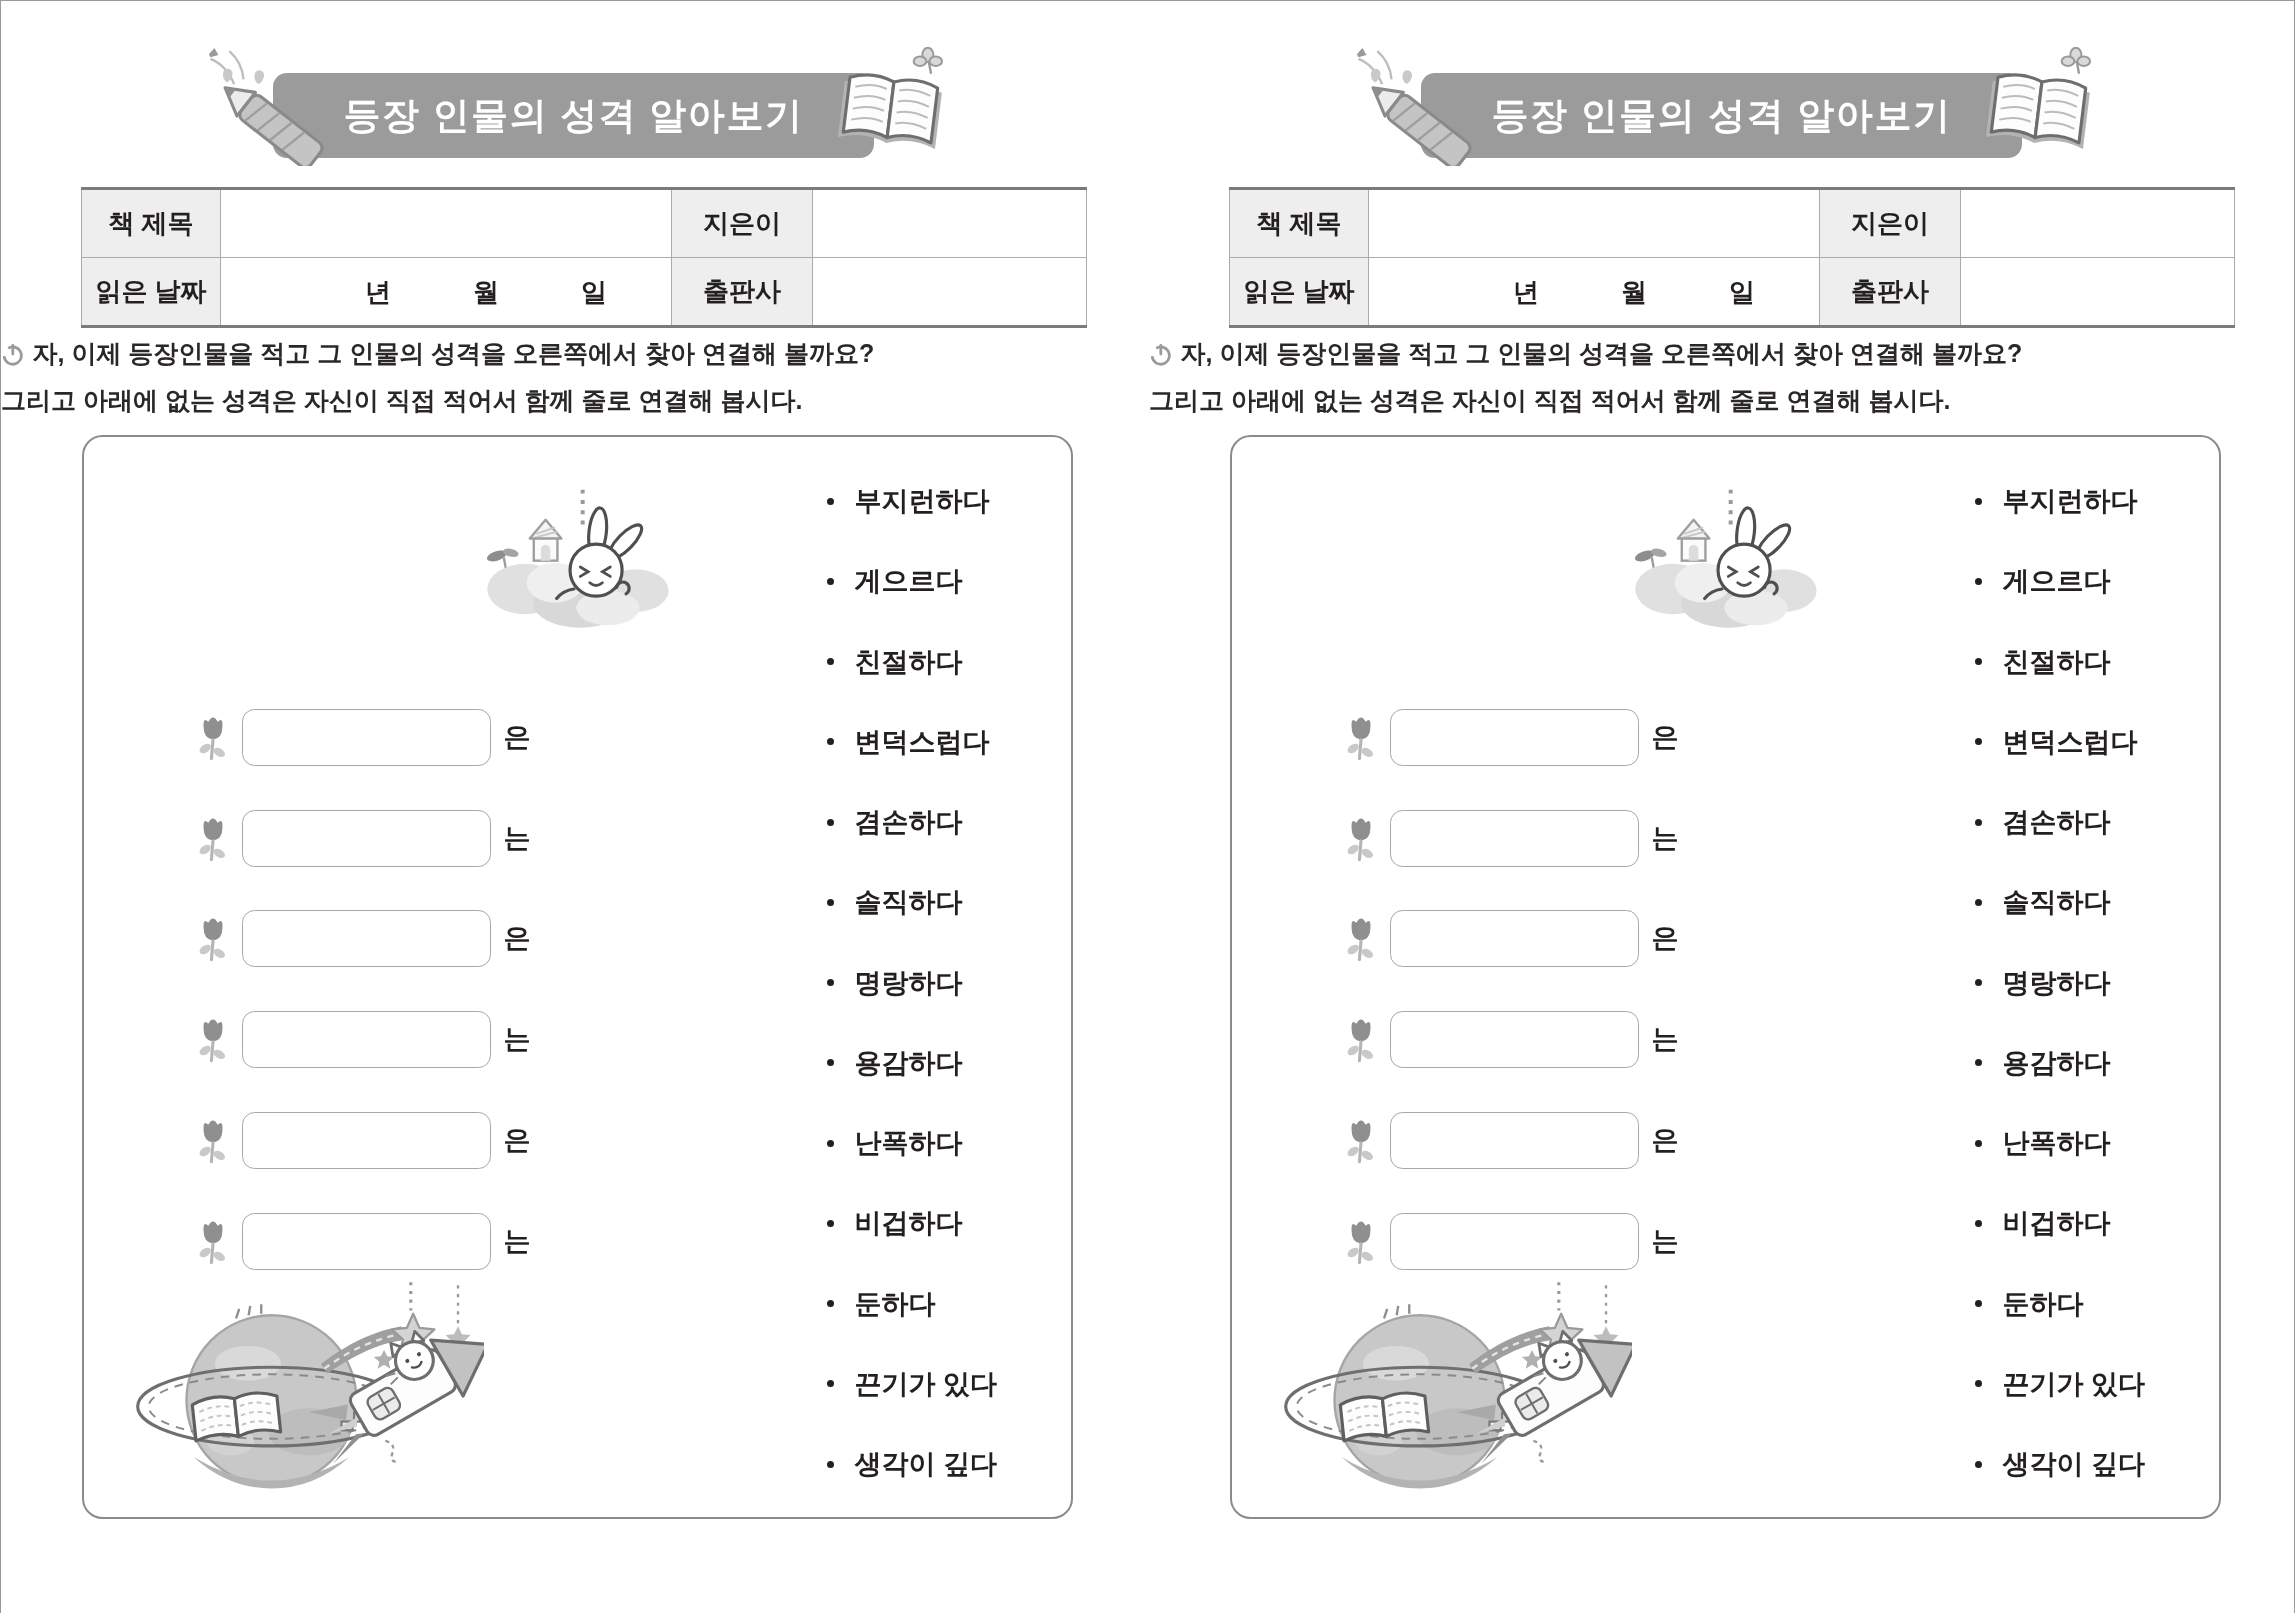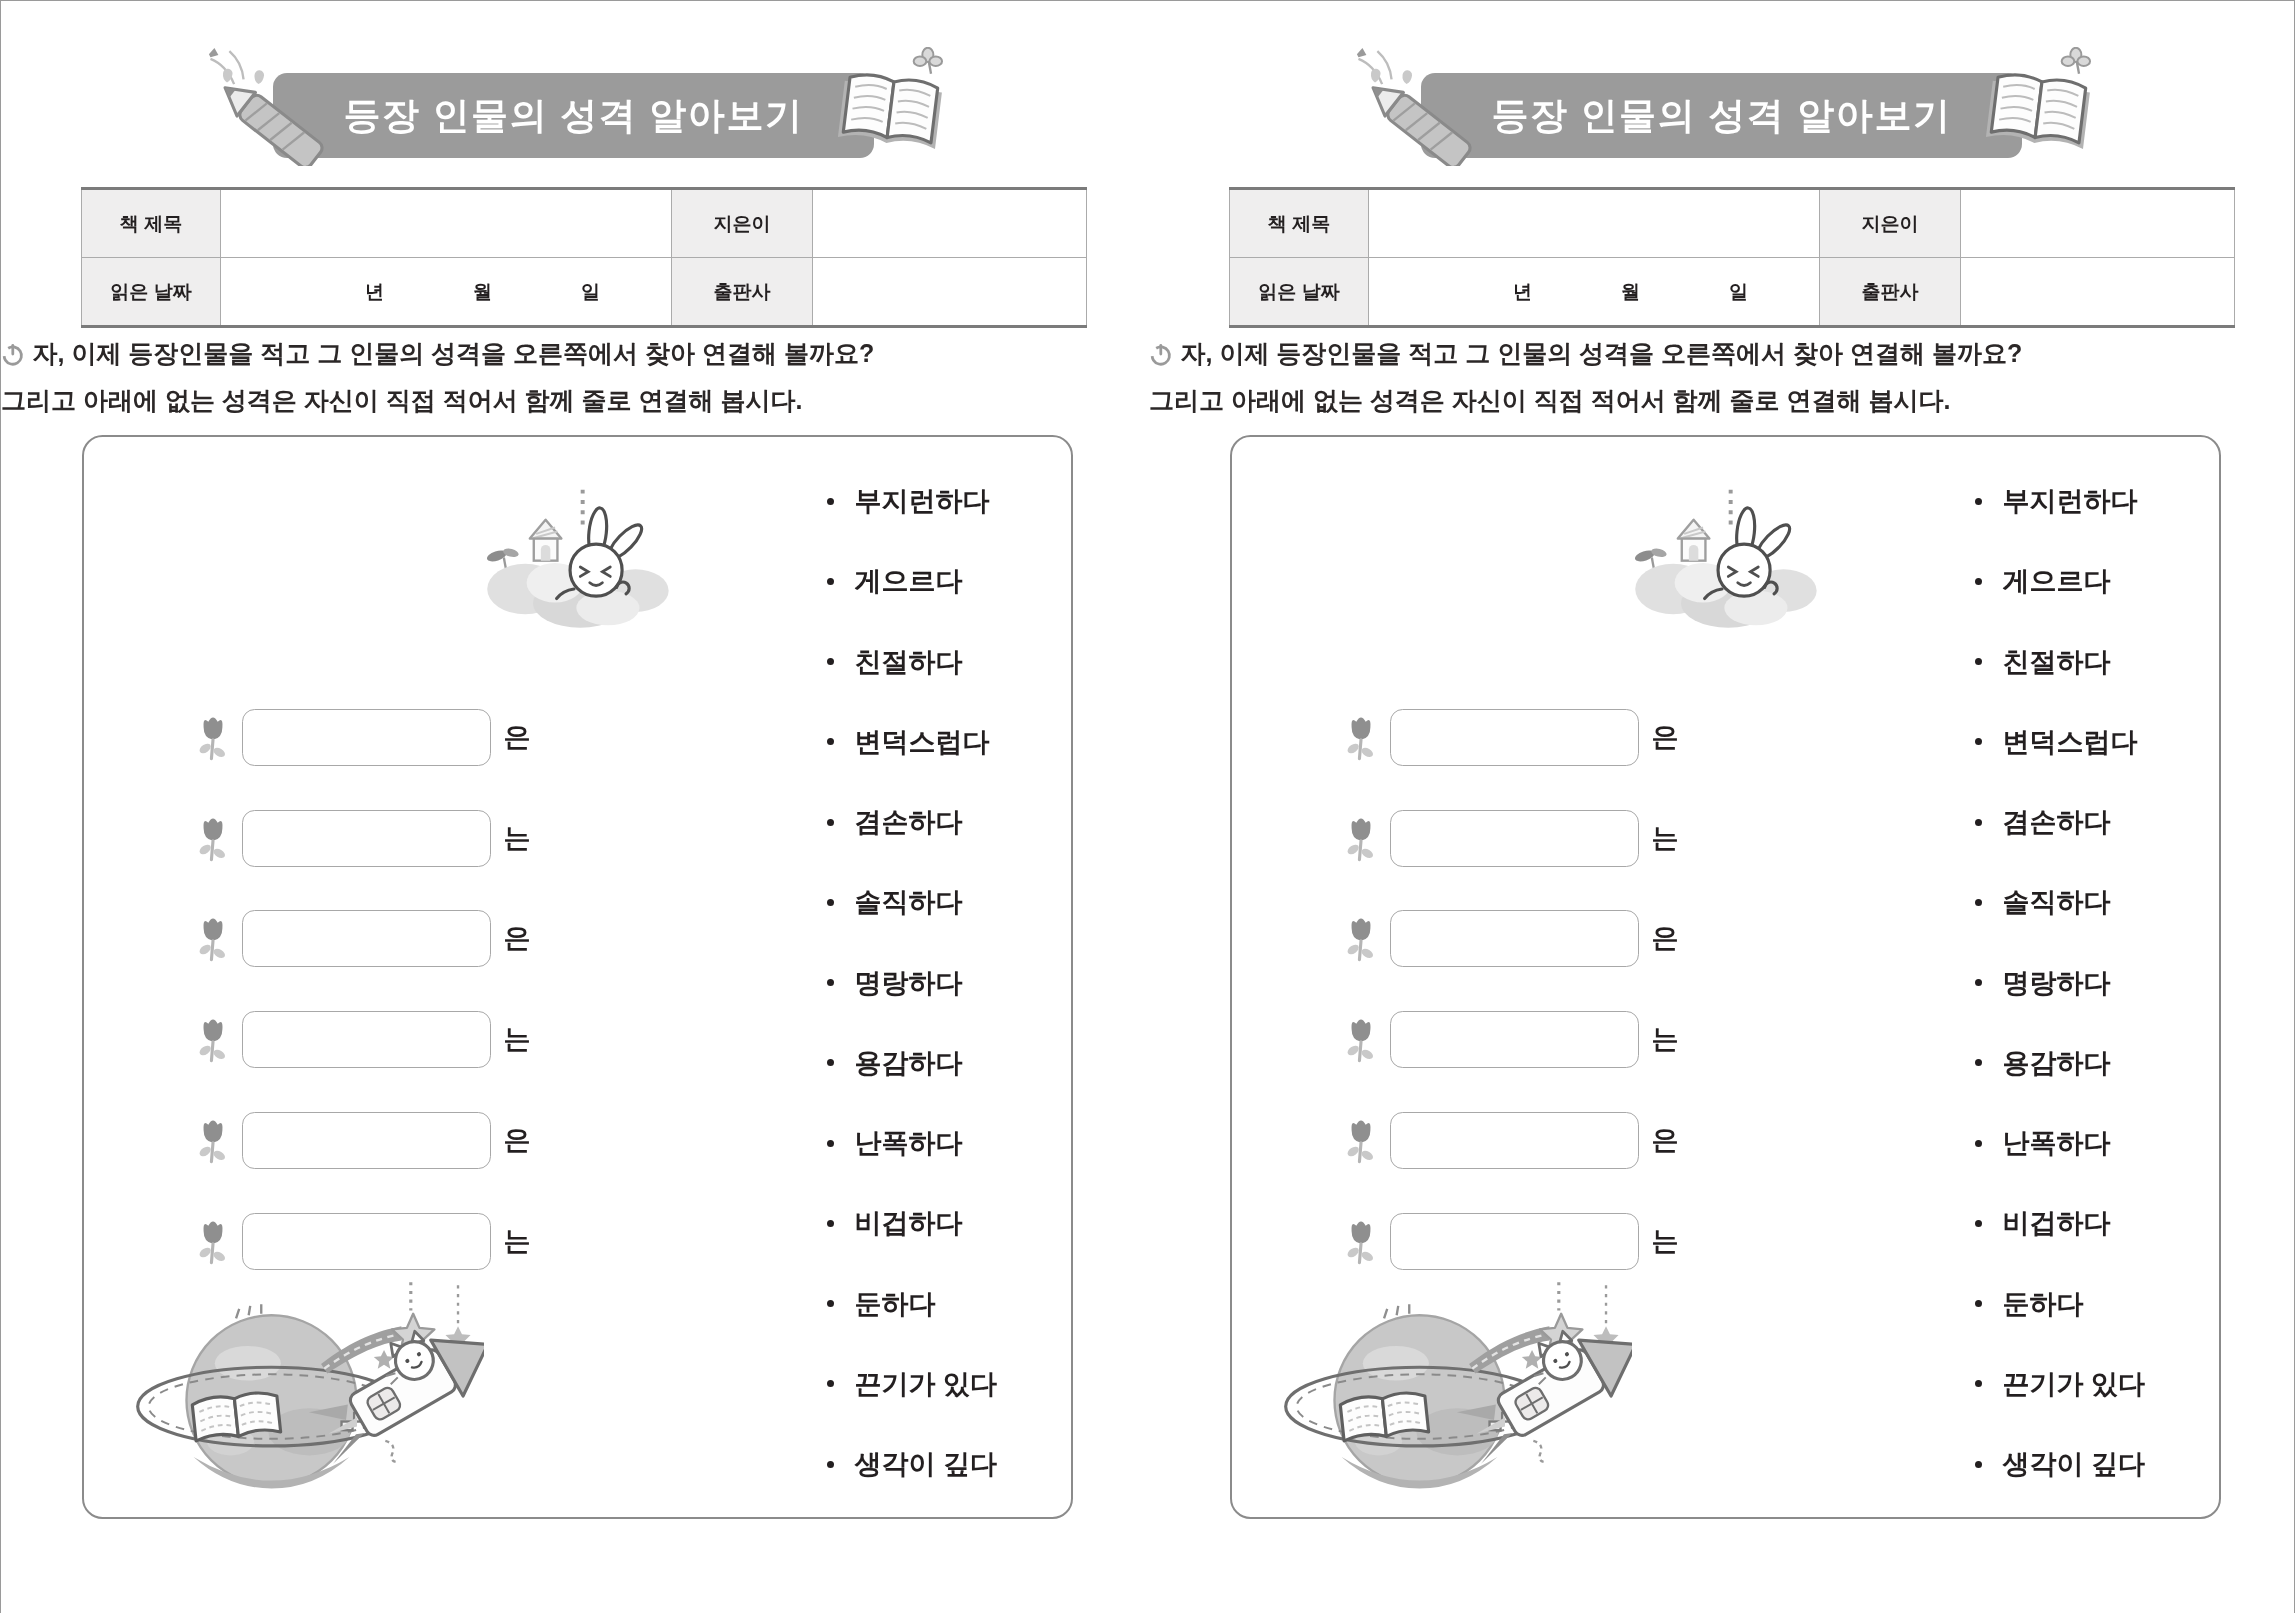--- a/index.html
+++ b/index.html
@@ -11,21 +11,21 @@
   
   .banner{position:absolute;left:272px;top:72px;width:601px;height:85px;
           background:#9b9b9b;border-radius:14px;display:flex;align-items:center;justify-content:center;}
   .banner .ttl{font-size:37px;font-weight:800;color:#fff;letter-spacing:1.6px;}
   .pencil{position:absolute;left:184px;top:39px;width:162px;height:126px;z-index:2;}
   .bookicon{position:absolute;left:829px;top:46px;width:120px;height:112px;z-index:2;}
 
   
   table.info{position:absolute;left:80px;top:186px;width:993px;border-collapse:collapse;
              border-top:3.2px solid #7b7b7b;border-bottom:3.2px solid #7b7b7b;table-layout:fixed;}
-  table.info td{border:1.6px solid #ababab;height:65px;font-size:19px;vertical-align:middle;}
+  table.info td{border:1.6px solid #ababab;height:65px;font-size:26px;vertical-align:middle;}
   table.info td.lbl{background:#efeeee;text-align:center;font-weight:700;}
   td.c1{width:136px;} td.c2{width:448px;} td.c3{width:138px;} td.c4{width:271px;}
   td.date{position:relative;}
   td.date .unit{position:absolute;top:50%;transform:translateY(-50%);font-weight:700;}
   td.date .unit:nth-of-type(1){left:32%;}
   td.date .unit:nth-of-type(2){left:56%;}
   td.date .unit:nth-of-type(3){left:80%;}
 
   
   .instr{position:absolute;left:0;top:331px;width:100%;text-align:left;

